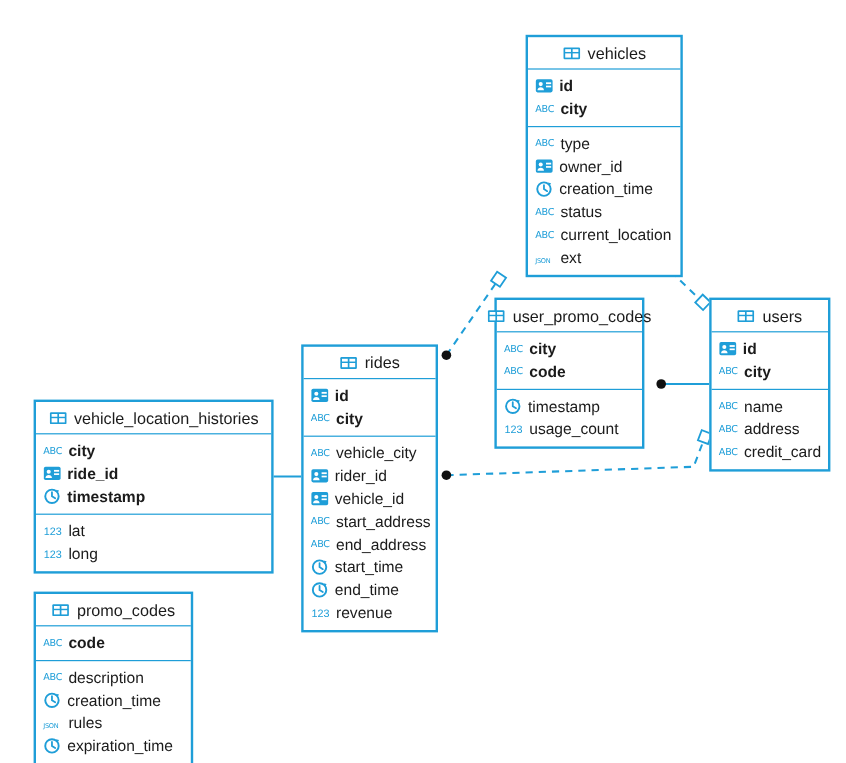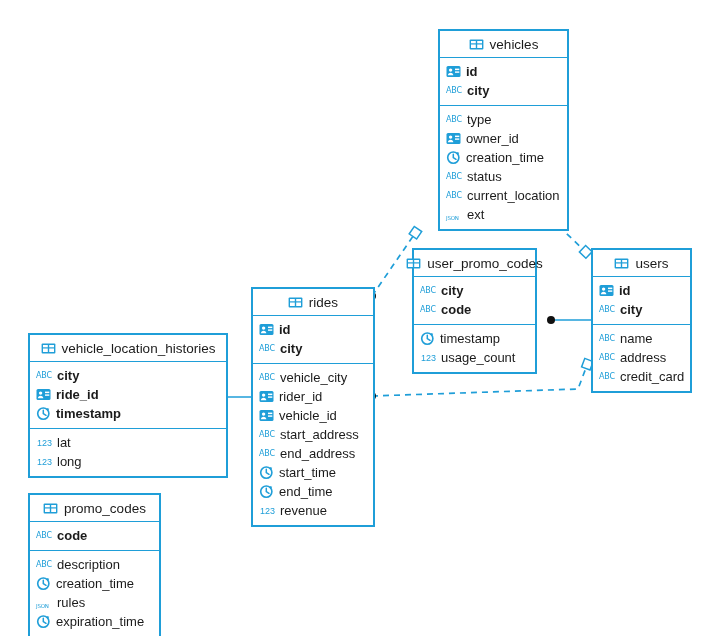--- a/index.html
+++ b/index.html
@@ -85,21 +85,21 @@
     font-family: "DejaVu Sans", sans-serif;
     text-align: left;
   }
   .ic-num {
     flex: 0 0 auto;
     width: 16px;
     font-size: 9px;
     font-weight: normal;
     color: #1f9ed8;
     font-family: "Liberation Sans", sans-serif;
-    text-align: right;
+    text-align: center;
   }
 </style>
 </head>
 <body>
 
 <div id="canvas">
 
   <svg id="wires" width="705" height="636" viewBox="0 0 705 636">
       <g>
         <path d="M 372 296 L 418 229" fill="none" stroke="#1f9ed8" stroke-width="1.7" stroke-dasharray="6 5"></path>
@@ -278,21 +278,21 @@
           <div class="col-row">
             <span class="ic-txt">ABC</span>
             <span class="col-label">address</span>
           </div>
           <div class="col-row">
             <span class="ic-txt">ABC</span>
             <span class="col-label">credit_card</span>
           </div>
         </div>
       </div>
-      <div class="table-box" style="left: 251px; top: 287px; width: 124px;">
+      <div class="table-box" style="left: 251px; top: 287px; width: 114px;">
         <div class="tbl-title">
           <span class="ic">
             <svg width="15" height="15" viewBox="0 0 15 15">
               <rect x="0.6" y="2.6" width="13.8" height="9.8" rx="1" fill="#1f9ed8"></rect>
               <rect x="2" y="4" width="4.8" height="2.3" fill="#fff"></rect>
               <rect x="8.2" y="4" width="4.8" height="2.3" fill="#fff"></rect>
               <rect x="2" y="7.5" width="4.8" height="3.5" fill="#fff"></rect>
               <rect x="8.2" y="7.5" width="4.8" height="3.5" fill="#fff"></rect>
             </svg>
           </span>

